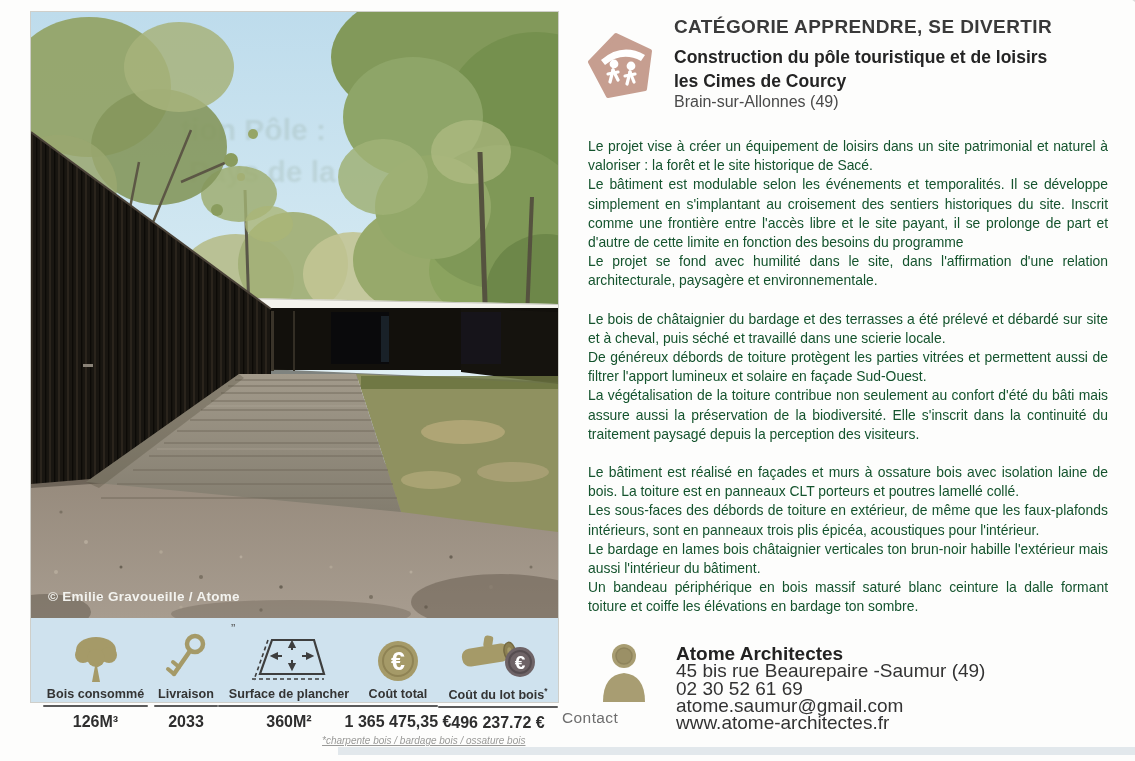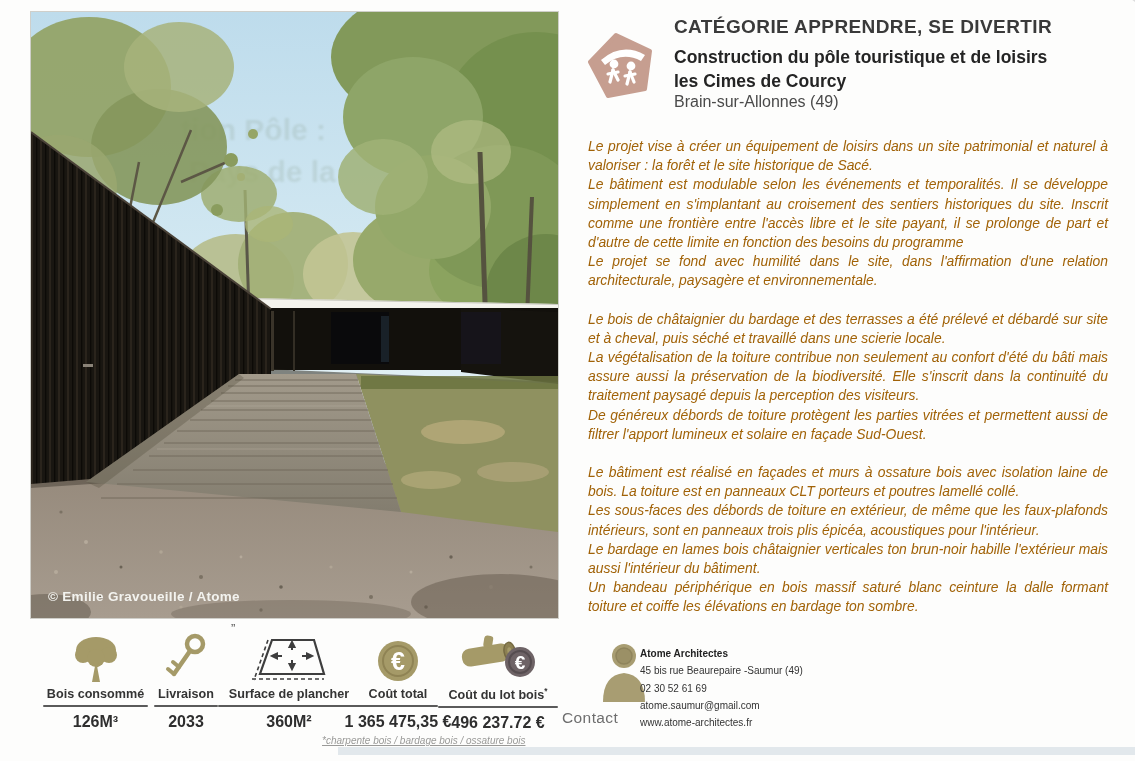--- a/index.html
+++ b/index.html
@@ -2,46 +2,46 @@
 <html><head>
 <meta charset="utf-8">
 <style>
   html,body{margin:0;padding:0;background:#e9e9e9;}
   .page{
     position:relative;width:1135px;height:761px;background:#fdfdfc;
     font-family:"Liberation Sans","DejaVu Sans",sans-serif;color:#3d3d3d;
     overflow:hidden;margin:0 auto;
   }
   
-  .photo-frame{position:absolute;left:31px;top:12px;width:527px;height:606px;box-shadow:0 0 0 1px #cfcfca;background:#cfe2ee;}
+  .photo-frame{position:absolute;left:31px;top:12px;width:527px;height:690px;box-shadow:0 0 0 1px #cfcfca;background:#cfe2ee;}
   .photo-frame svg{display:block;}
   
   .header{position:absolute;left:588px;top:16px;width:522px;}
   .hex-icon{position:absolute;left:0;top:16px;}
   .header-text{margin-left:86px;}
   .category{font-size:19px;font-weight:700;letter-spacing:.4px;color:#3a3a3a;white-space:nowrap;}
   .title{font-size:17.5px;font-weight:700;color:#242424;line-height:24px;margin-top:7px;}
   .location{font-size:16px;color:#4a4a4a;}
   
-  .text-col{position:absolute;left:588px;top:137px;width:520px;font-size:13.9px;line-height:19.2px;text-align:justify;color:#a16207;font-style:italic;}
+  .text-col{position:absolute;left:588px;top:137px;width:520px;font-size:13.9px;line-height:19.2px;text-align:justify;color:#14532d;}
   .text-col .block{margin:0 0 19px 0;}
   .text-col p{margin:0;}
   
   .stats{position:absolute;left:0;top:627px;width:580px;height:130px;}
   .stat{position:absolute;top:0;text-align:center;}
   .icon-box{height:57px;display:flex;align-items:flex-end;justify-content:center;}
   .stat-label{font-size:12.6px;font-weight:700;color:#343434;margin-top:3px;white-space:nowrap;}
   .stat-rule{height:2px;background:#5a5a5a;margin:4px auto 6px;border-radius:1px;}
   .stat-value{font-size:16px;font-weight:600;color:#2e2e2e;white-space:nowrap;}
   .footnote{position:absolute;left:322px;top:735px;width:240px;font-size:10px;font-style:italic;color:#9a9a98;white-space:nowrap;text-decoration:underline;}
   .artifact-quote{position:absolute;left:231px;top:621px;font-size:13px;color:#555;}
   
   .contact-icon{position:absolute;left:599px;top:641px;}
   .contact-label{position:absolute;left:562px;top:709px;font-size:15.5px;color:#6e6e6e;letter-spacing:.4px;}
-  .contact-info{position:absolute;left:640px;top:645px;font-size:10px;color:#333;line-height:17.3px;}
+  .contact-info{position:absolute;left:676px;top:645px;font-size:19px;color:#333;line-height:17.3px;}
   .contact-name{font-weight:700;color:#222;}
   
   .scan-bottom{position:absolute;left:338px;top:747px;width:797px;height:8px;background:#e2e8ec;}
   .scan-corner{position:absolute;left:1090px;top:-8px;width:70px;height:2px;background:#dddddd;transform:rotate(38deg);}
   sup{font-size:.65em;}
 </style>
 </head>
 <body>
 
 <div class="page">
@@ -222,22 +222,22 @@
   </div>
 
   <div class="text-col">
     <div class="block">
       <p>Le projet vise à créer un équipement de loisirs dans un site patrimonial et naturel à valoriser : la forêt et le site historique de Sacé.</p>
       <p>Le bâtiment est modulable selon les événements et temporalités. Il se développe simplement en s'implantant au croisement des sentiers historiques du site. Inscrit comme une frontière entre l'accès libre et le site payant, il se prolonge de part et d'autre de cette limite en fonction des besoins du programme</p>
       <p>Le projet se fond avec humilité dans le site, dans l'affirmation d'une relation architecturale, paysagère et environnementale.</p>
     </div>
     <div class="block">
       <p>Le bois de châtaignier du bardage et des terrasses a été prélevé et débardé sur site et à cheval, puis séché et travaillé dans une scierie locale.</p>
+      <p>De généreux débords de toiture protègent les parties vitrées et permettent aussi de filtrer l'apport lumineux et solaire en façade Sud-Ouest.</p>
       <p>La végétalisation de la toiture contribue non seulement au confort d'été du bâti mais assure aussi la préservation de la biodiversité. Elle s'inscrit dans la continuité du traitement paysagé depuis la perception des visiteurs.</p>
-      <p>De généreux débords de toiture protègent les parties vitrées et permettent aussi de filtrer l'apport lumineux et solaire en façade Sud-Ouest.</p>
     </div>
     <div class="block">
       <p>Le bâtiment est réalisé en façades et murs à ossature bois avec isolation laine de bois. La toiture est en panneaux CLT porteurs et poutres lamellé collé.</p>
       <p>Les sous-faces des débords de toiture en extérieur, de même que les faux-plafonds intérieurs, sont en panneaux trois plis épicéa, acoustiques pour l'intérieur.</p>
       <p>Le bardage en lames bois châtaignier verticales ton brun-noir habille l'extérieur mais aussi l'intérieur du bâtiment.</p>
       <p>Un bandeau périphérique en bois massif saturé blanc ceinture la dalle formant toiture et coiffe les élévations en bardage ton sombre.</p>
     </div>
   </div>
 
   <div class="stats">

